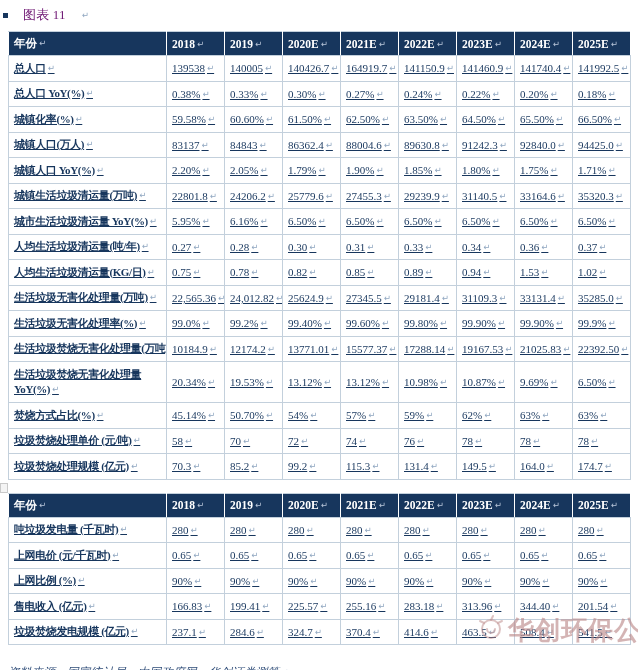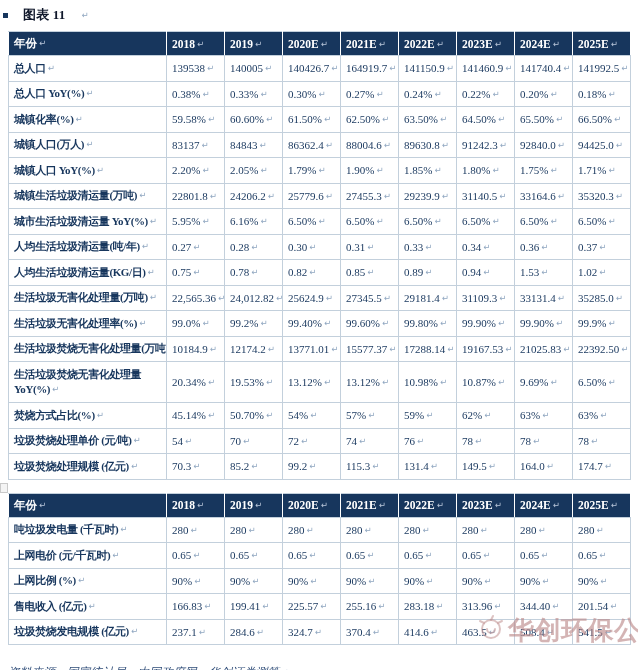--- a/index.html
+++ b/index.html
@@ -11,21 +11,21 @@
   
   .title-row{
     display:flex;align-items:center;
     padding:6px 0 0 3px;height:18px;
   }
   .title-bullet{
     width:5px;height:5px;background:#17365d;display:inline-block;
     margin:0 7px 0 0;flex:0 0 auto;
   }
   .title-text{
-    color:#0f172a;font-weight:bold;font-size:13px;letter-spacing:.2px;
+    color:#701a75;font-weight:normal;font-size:13px;letter-spacing:.2px;
     white-space:nowrap;
     padding-left:8px;
   }
   .title-gap{display:inline-block;width:14px;}
   
   .pilcrow{
     font-family:"DejaVu Sans",sans-serif;
     font-size:8.5px;color:#8fa6c0;font-weight:normal;
     margin-left:2px;vertical-align:1px;font-style:normal;
   }
@@ -41,21 +41,21 @@
     border:1px solid #c3d0dc;
     padding:0 1px 0 5px;text-align:left;vertical-align:middle;
     overflow:hidden;
   }
   thead th{
     background:#17365d;color:#ffffff;font-weight:bold;font-size:11.5px;
     height:23px;border-color:#ffffff;border-top-color:#c3d0dc;
     border-bottom-color:#c3d0dc;
   }
   thead th .pilcrow{color:#b9c6da;}
-  tbody tr{height:25.5px;}
+  tbody tr{height:25.5px;text-decoration:underline;}
   tbody tr.tall{height:41px;}
   td.label{
     font-weight:bold;letter-spacing:-.4px;white-space:nowrap;
     font-size:11px;
   }
   tr.tall td.label{white-space:normal;line-height:1.35;}
   td.val{font-size:11px;}
   
   .tbl-gap{height:13px;position:relative;}
   .empty-par{
@@ -266,21 +266,21 @@
             <td class="val"><span>50.70%</span><span class="pilcrow">↵</span></td>
             <td class="val"><span>54%</span><span class="pilcrow">↵</span></td>
             <td class="val"><span>57%</span><span class="pilcrow">↵</span></td>
             <td class="val"><span>59%</span><span class="pilcrow">↵</span></td>
             <td class="val"><span>62%</span><span class="pilcrow">↵</span></td>
             <td class="val"><span>63%</span><span class="pilcrow">↵</span></td>
             <td class="val"><span>63%</span><span class="pilcrow">↵</span></td>
           </tr>
           <tr>
             <td class="label"><span>垃圾焚烧处理单价 (元/吨)</span><span class="pilcrow">↵</span></td>
-            <td class="val"><span>54</span><span class="pilcrow">↵</span></td>
+            <td class="val"><span>58</span><span class="pilcrow">↵</span></td>
             <td class="val"><span>70</span><span class="pilcrow">↵</span></td>
             <td class="val"><span>72</span><span class="pilcrow">↵</span></td>
             <td class="val"><span>74</span><span class="pilcrow">↵</span></td>
             <td class="val"><span>76</span><span class="pilcrow">↵</span></td>
             <td class="val"><span>78</span><span class="pilcrow">↵</span></td>
             <td class="val"><span>78</span><span class="pilcrow">↵</span></td>
             <td class="val"><span>78</span><span class="pilcrow">↵</span></td>
           </tr>
           <tr>
             <td class="label"><span>垃圾焚烧处理规模 (亿元)</span><span class="pilcrow">↵</span></td>

